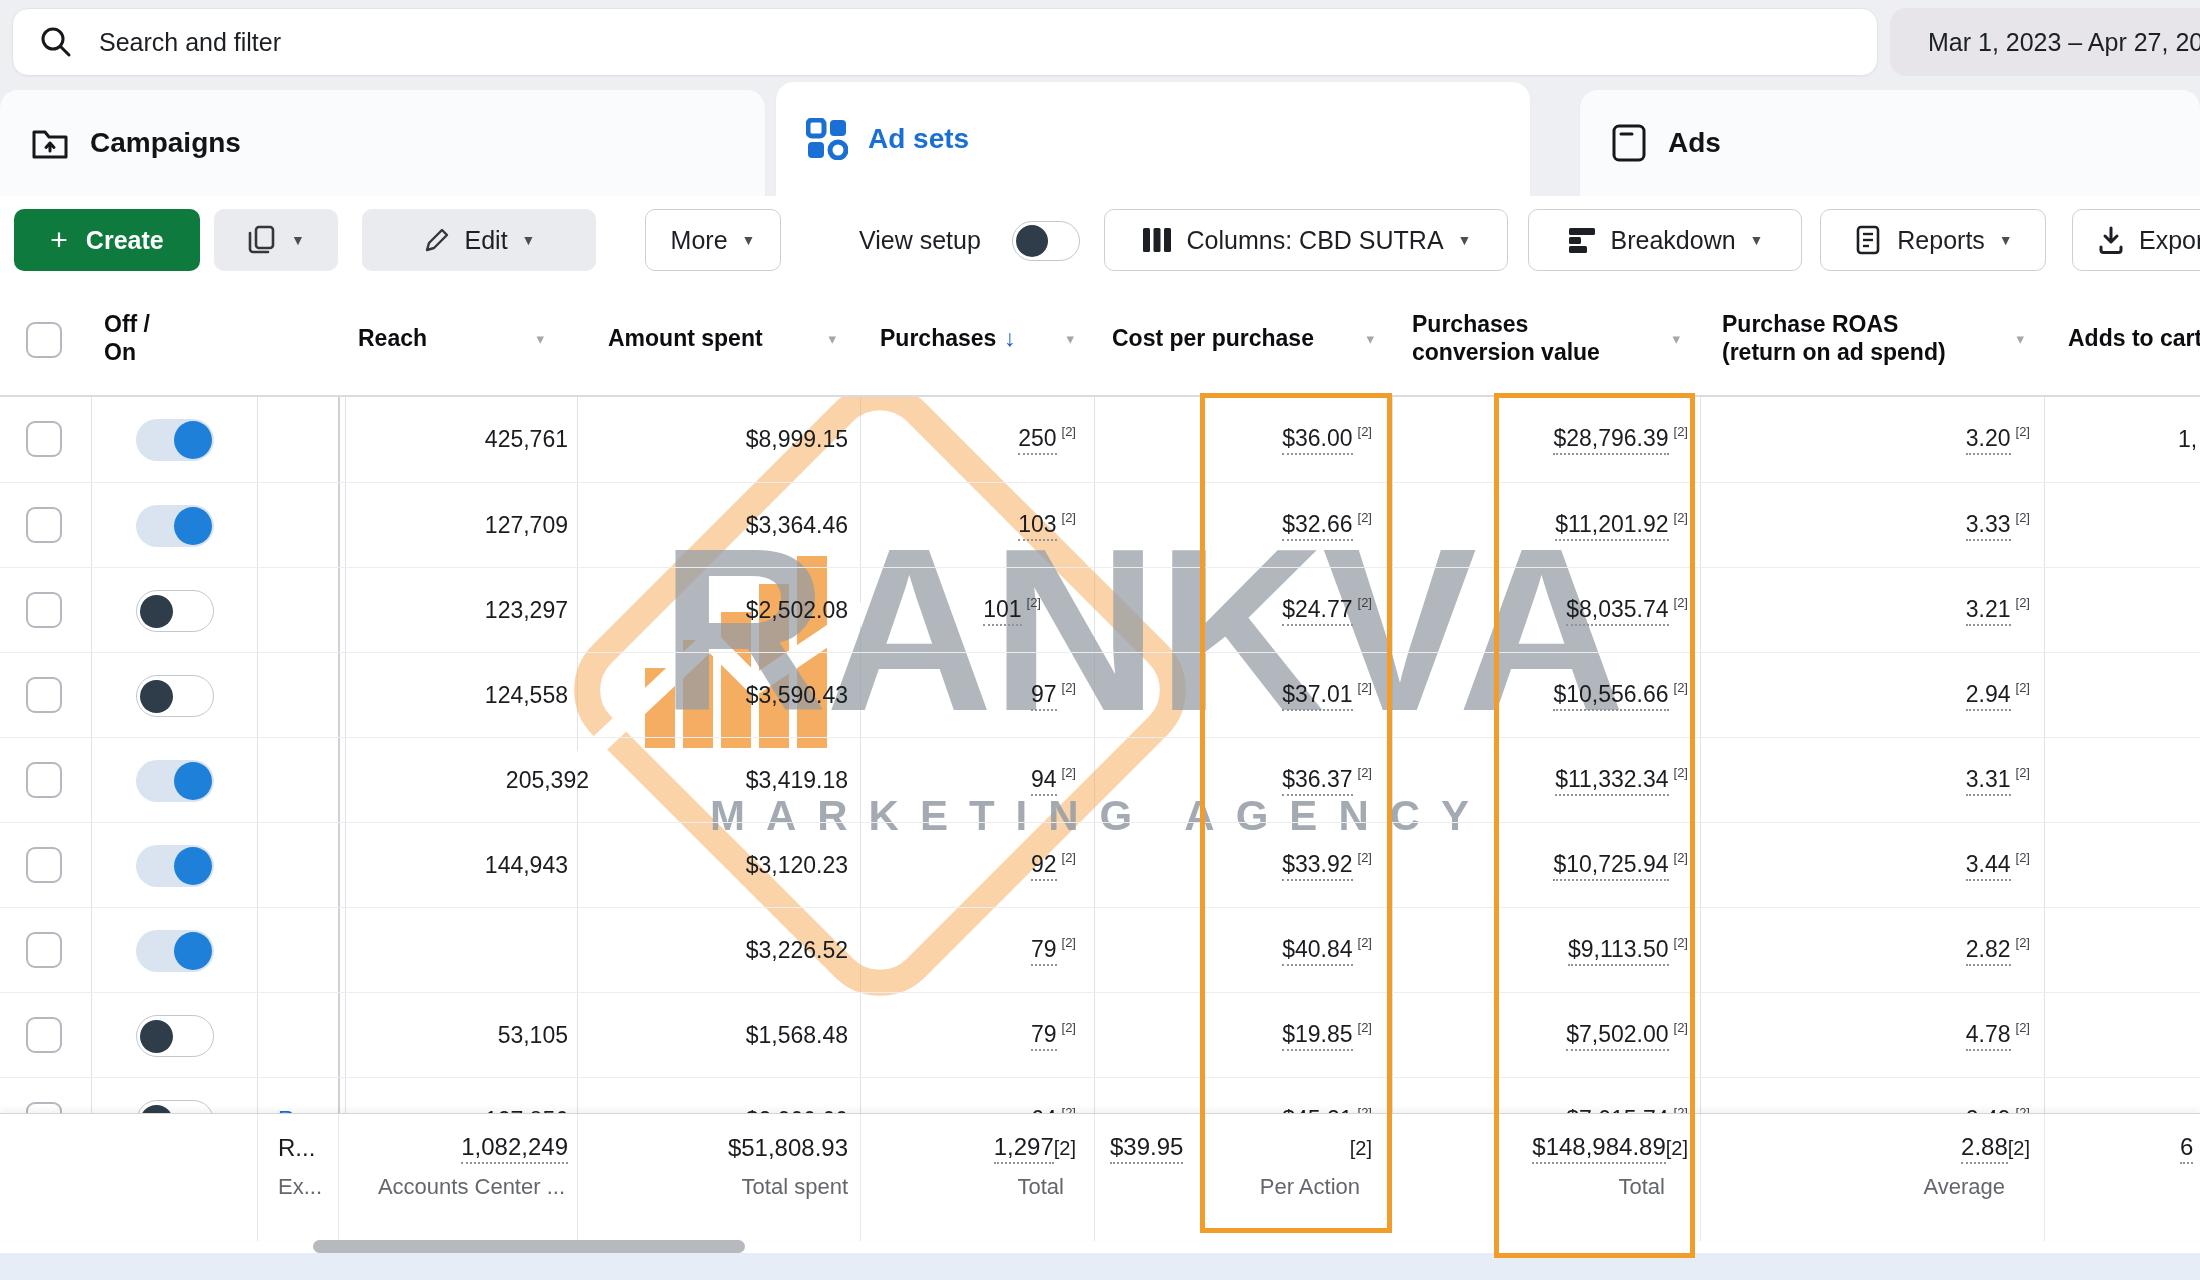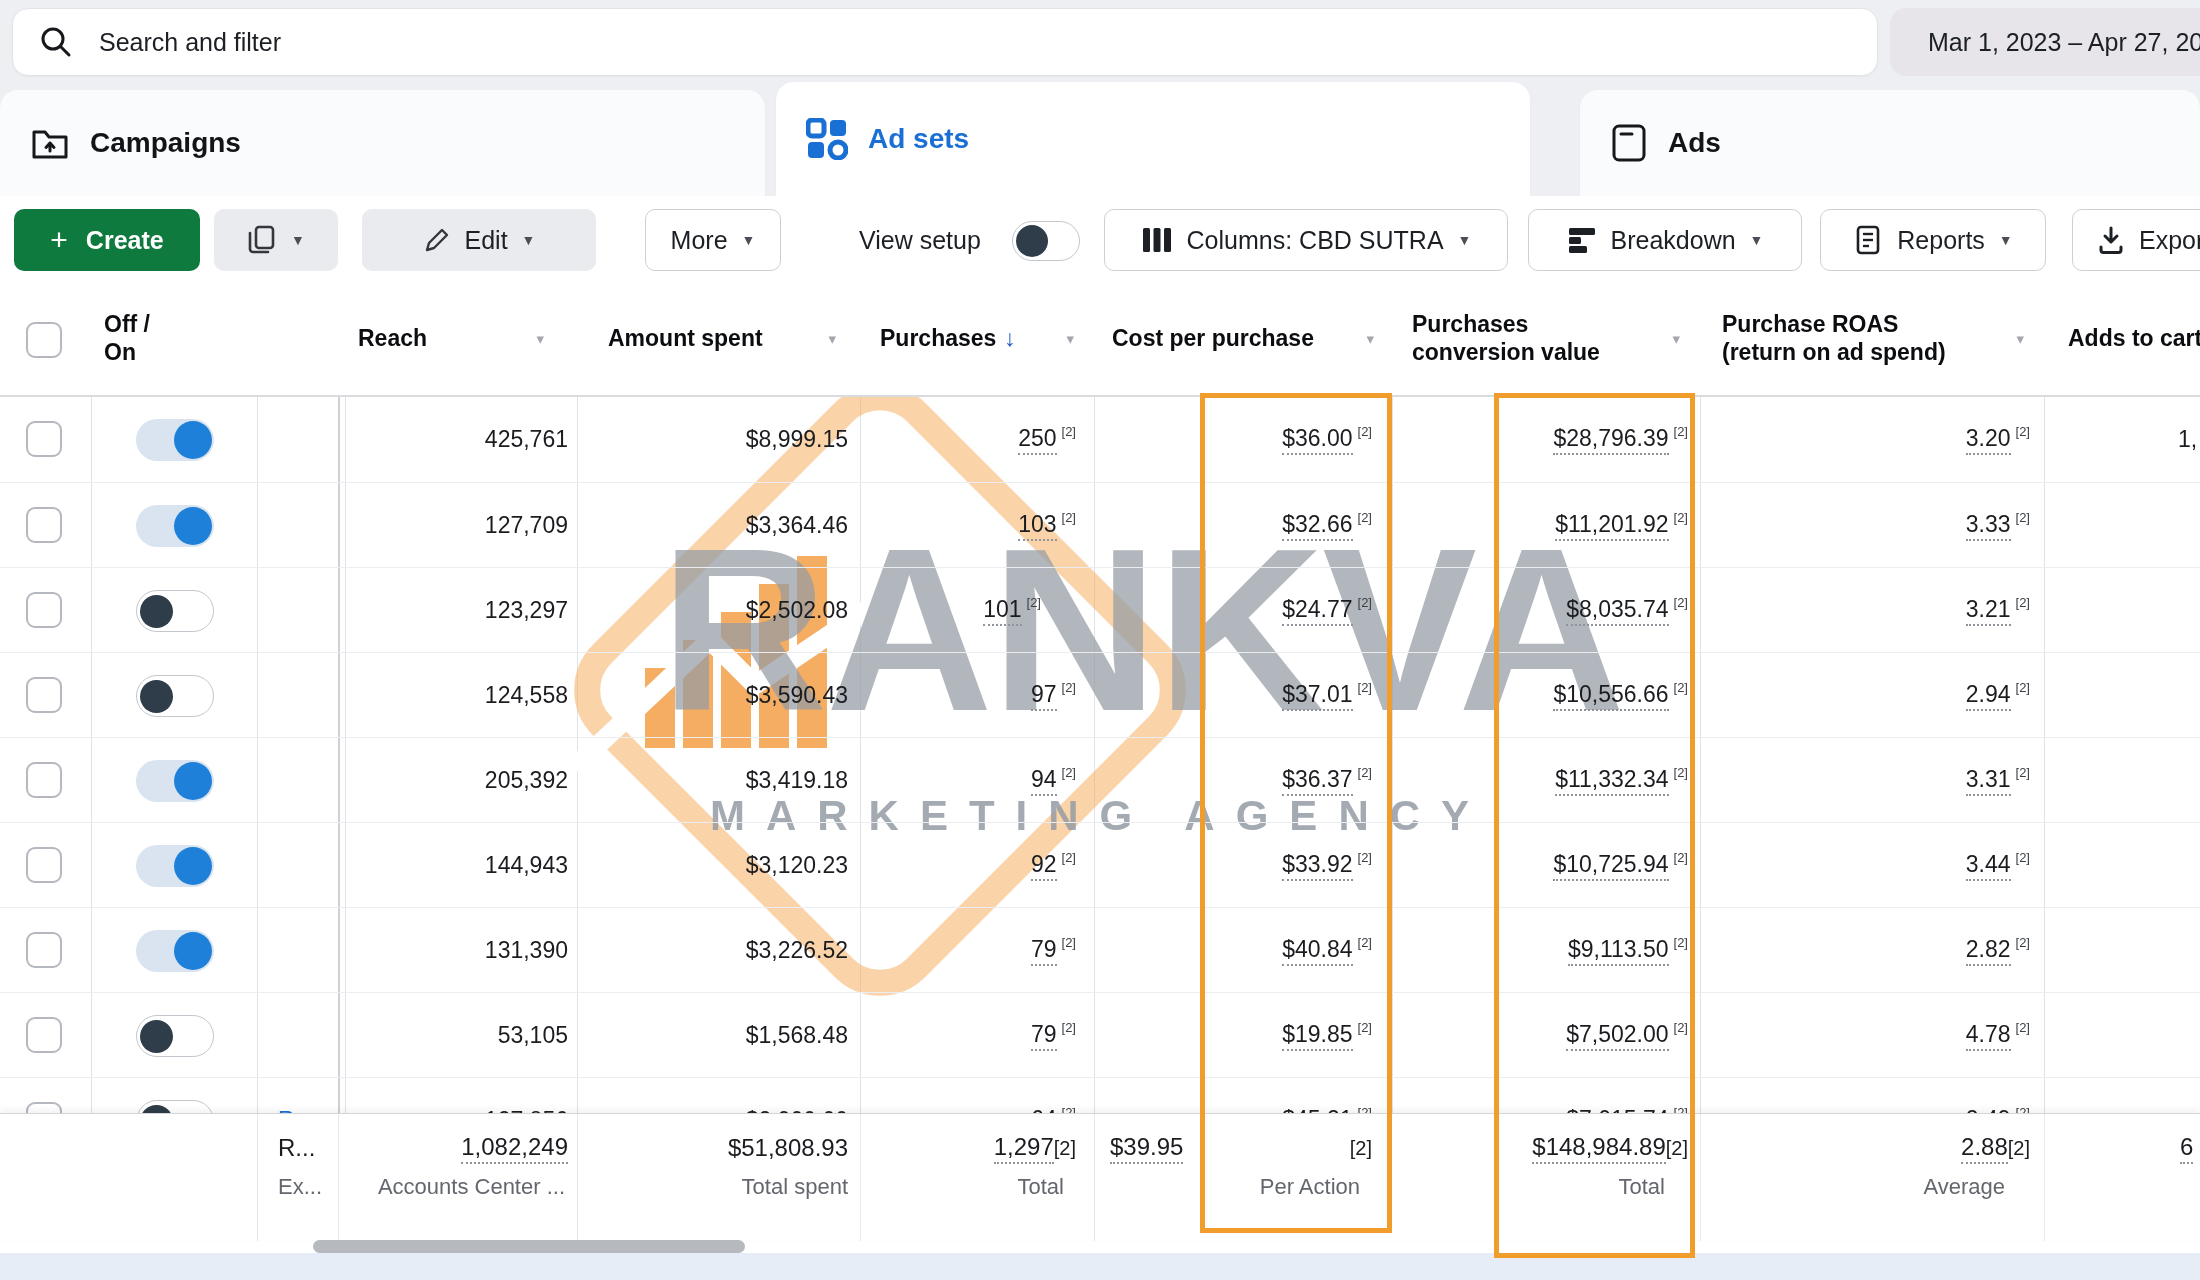--- a/index.html
+++ b/index.html
@@ -425,21 +425,21 @@
             <sup>[2]</sup>
           </div>
         </div>
         <div class="row" style="top: 340px;">
           <div class="rcheck">
             <div class="checkbox"></div>
           </div>
           <div class="toggle on">
             <div class="knob"></div>
           </div>
-          <div class="cell" style="left: 350px; width: 218px;">
+          <div class="cell" style="left: 371px; width: 218px;">
             <span class="num">205,392</span>
           </div>
           <div class="cell" style="left: 600px; width: 248px;">
             <span class="num">$3,419.18</span>
           </div>
           <div class="cell" style="left: 840px; width: 236px;">
             <span class="num dot">94</span>
             <sup>[2]</sup>
           </div>
           <div class="cell" style="left: 1110px; width: 262px;">
@@ -484,23 +484,20 @@
             <span class="num dot">3.44</span>
             <sup>[2]</sup>
           </div>
         </div>
         <div class="row" style="top: 510px;">
           <div class="rcheck">
             <div class="checkbox"></div>
           </div>
           <div class="toggle on">
             <div class="knob"></div>
-          </div>
-          <div class="cell" style="left: 350px; width: 218px;">
-            <span class="num">131,390</span>
           </div>
           <div class="cell" style="left: 600px; width: 248px;">
             <span class="num">$3,226.52</span>
           </div>
           <div class="cell" style="left: 840px; width: 236px;">
             <span class="num dot">79</span>
             <sup>[2]</sup>
           </div>
           <div class="cell" style="left: 1110px; width: 262px;">
             <span class="num dot">$40.84</span>

